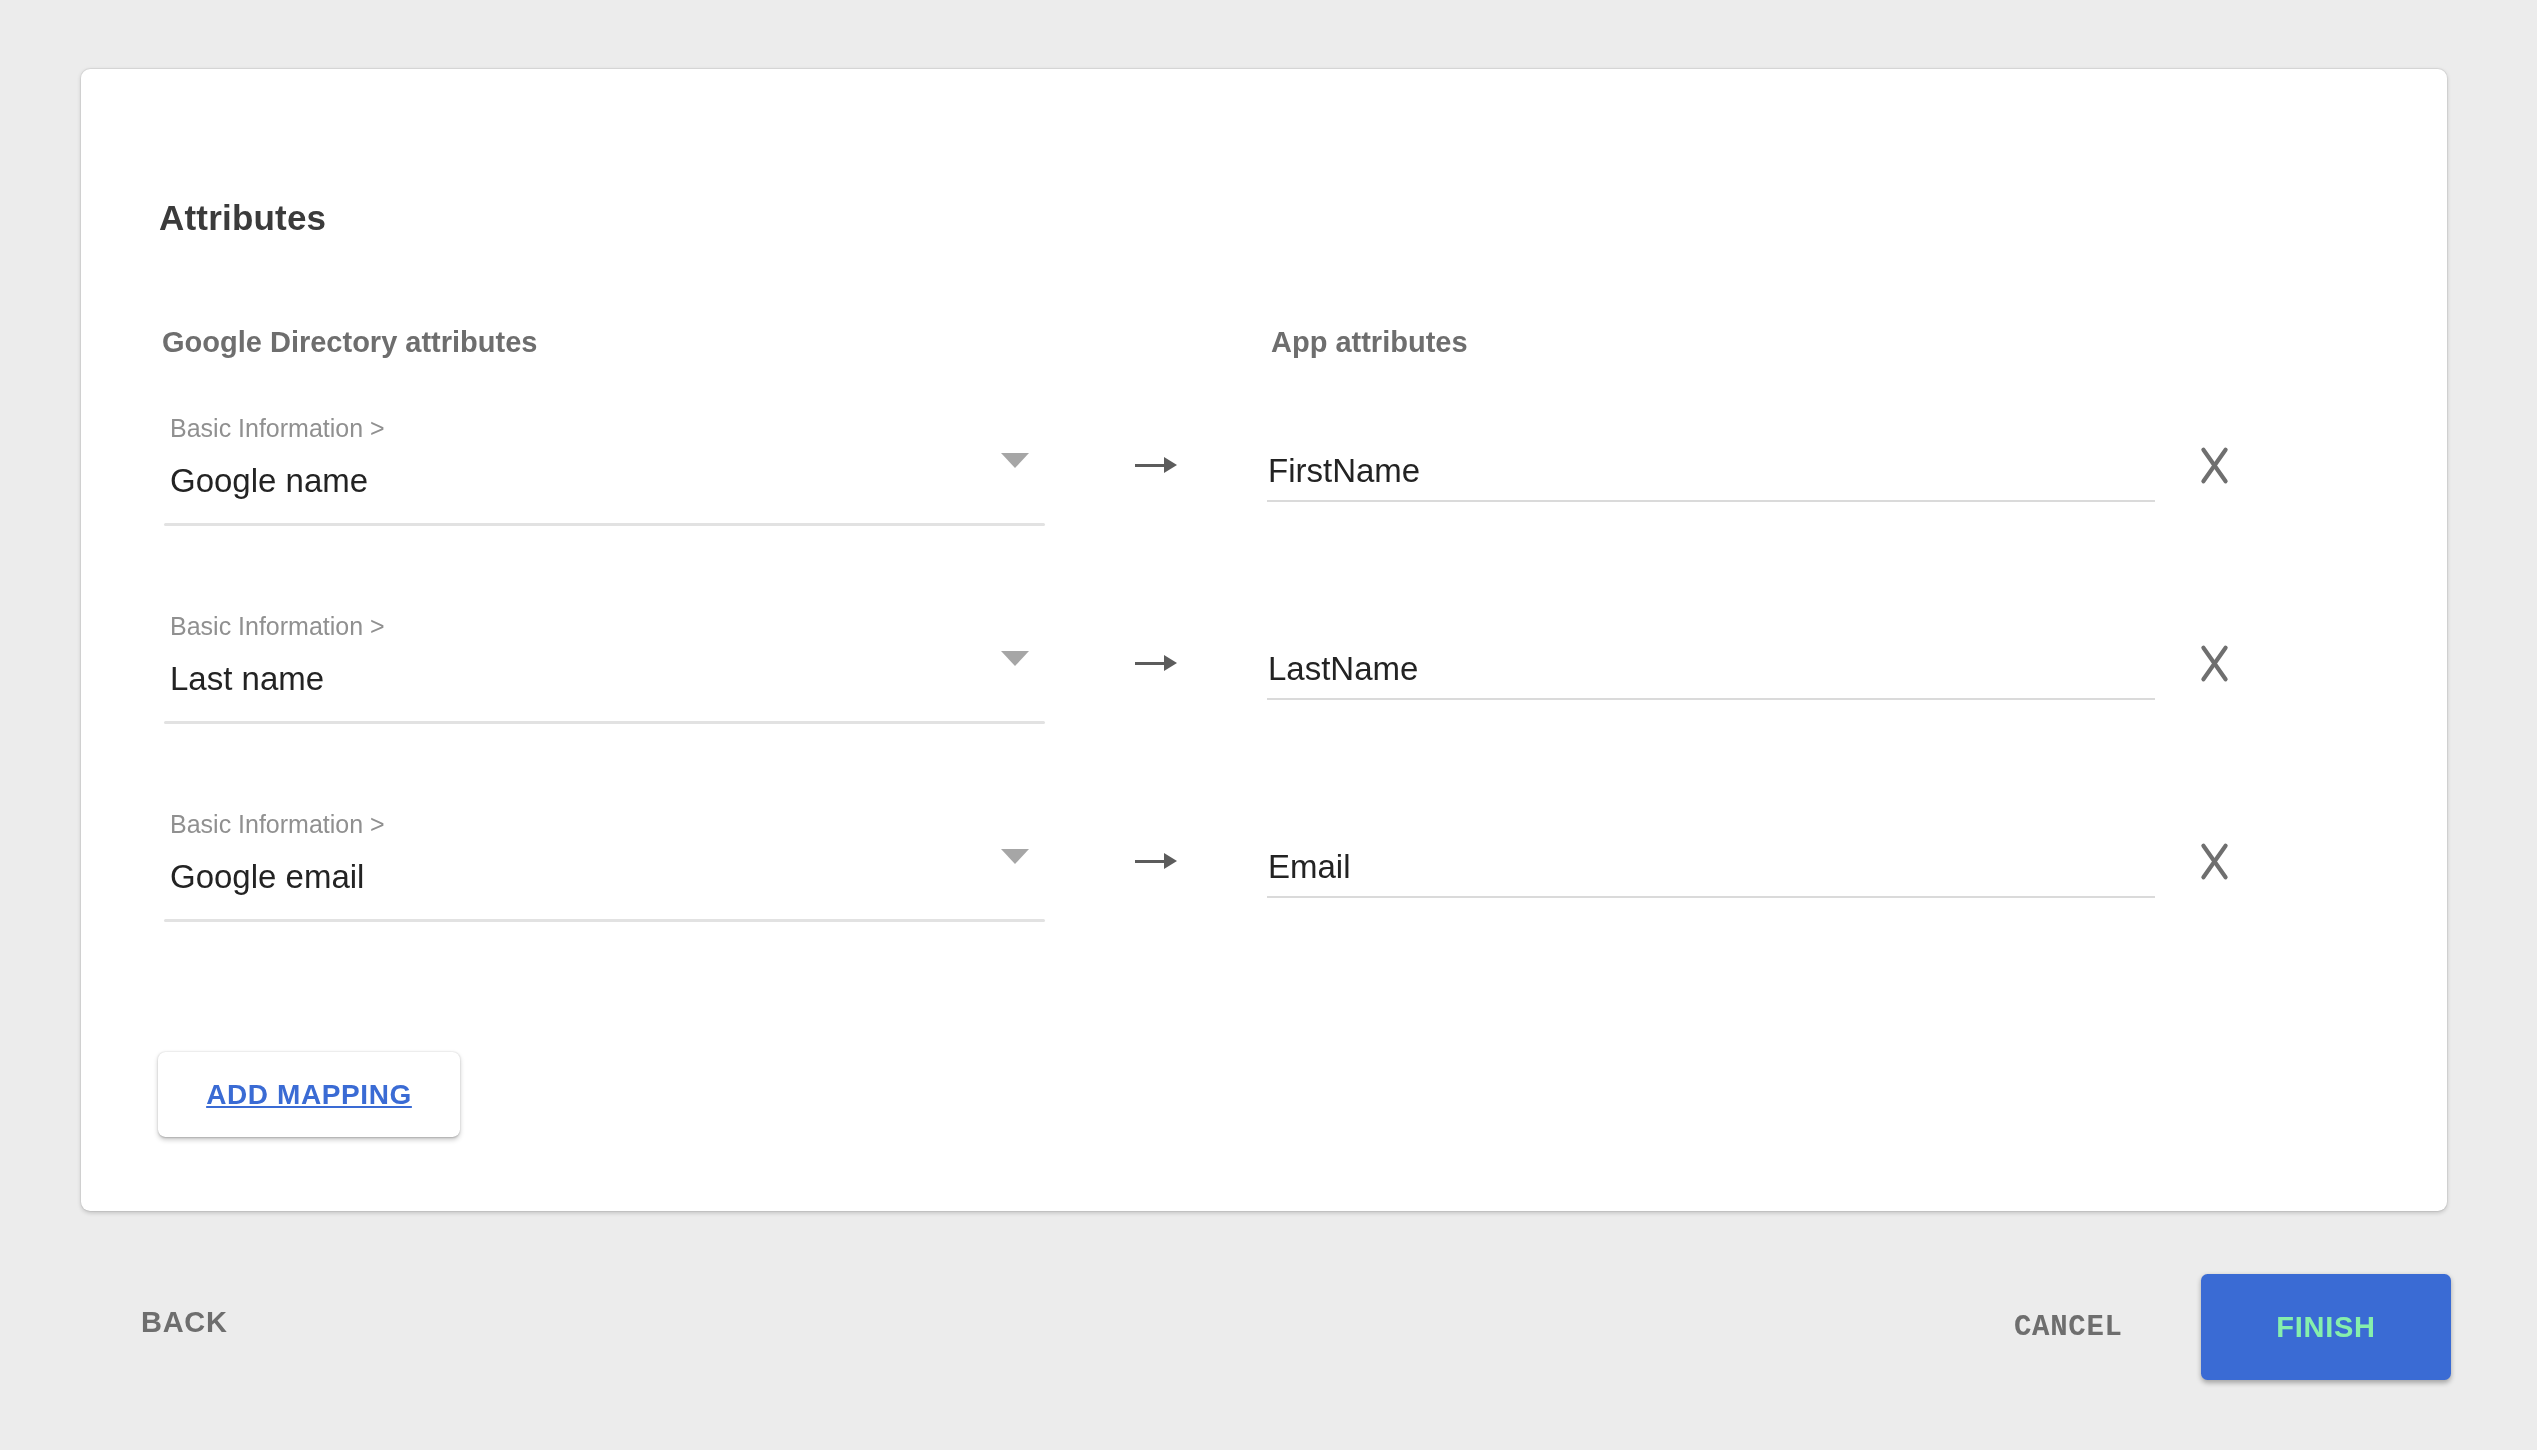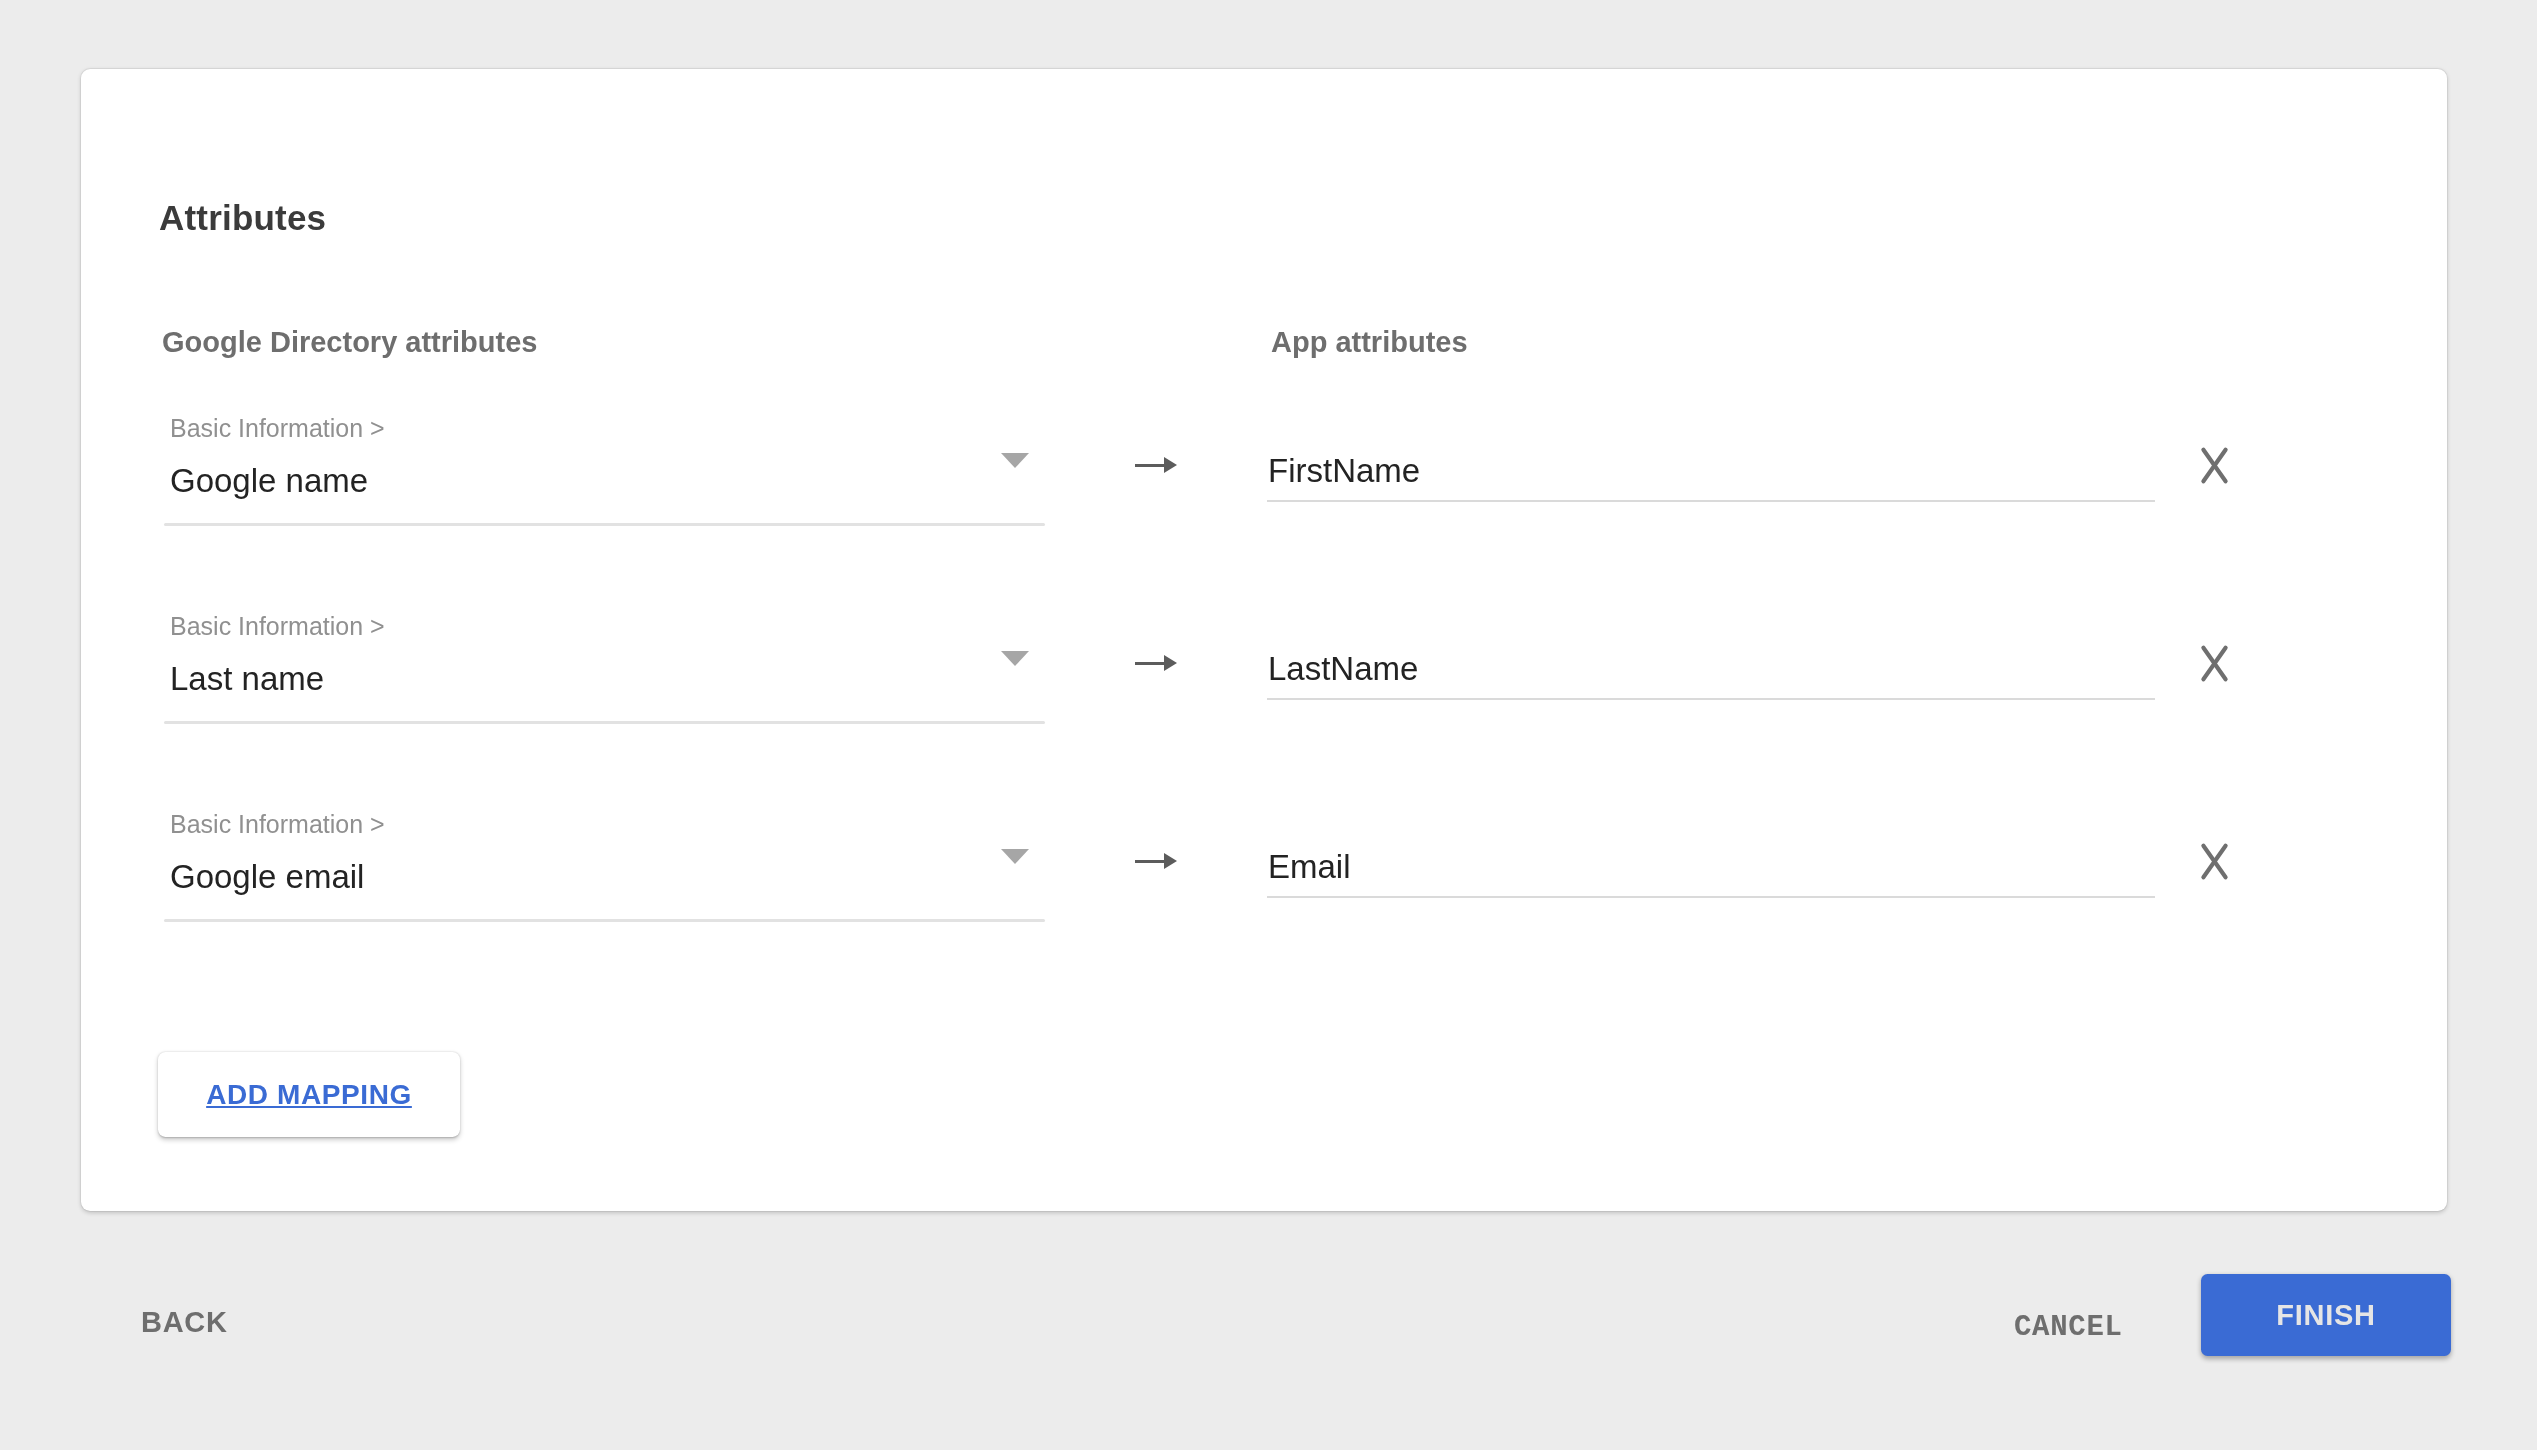--- a/index.html
+++ b/index.html
@@ -174,29 +174,29 @@
     background: none; border: none;
     font-family: Liberation Mono, monospace;
     font-size: 29px; font-weight: bold;
     letter-spacing: 0.7px;
     color: #6e6e6e;
     cursor: pointer;
   }
   .finish-btn {
     position: absolute;
     left: 2201px; top: 1274px;
-    width: 250px; height: 82px;
+    width: 250px; height: 106px;
     background: #3a6bd4;
     border: none;
     border-radius: 6.5px;
     box-shadow: 0 2.8px 5.5px rgba(0,0,0,0.30);
     font-family: "Liberation Sans", sans-serif;
     font-size: 29px; font-weight: bold;
     letter-spacing: 0.7px;
-    color: #e5e5e5;
+    color: #86efac;
     cursor: pointer;
   }
 </style>
 </head>
 <body>
 
 <div class="page">
 
   <div class="card">
 

